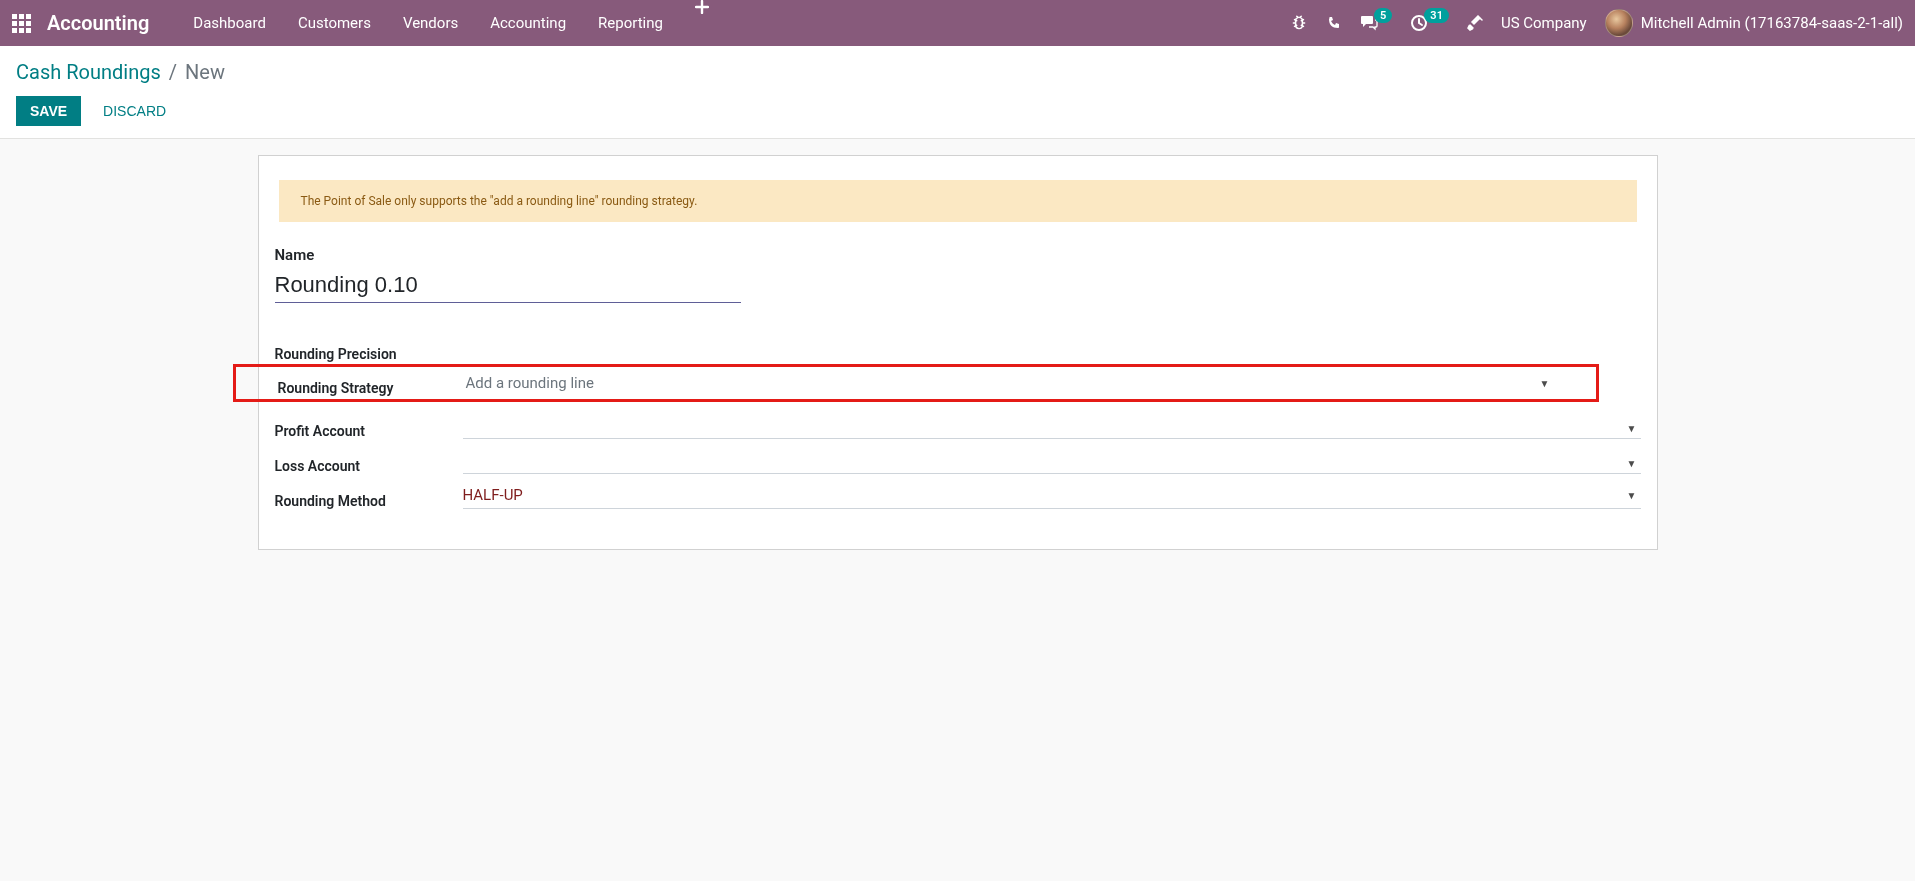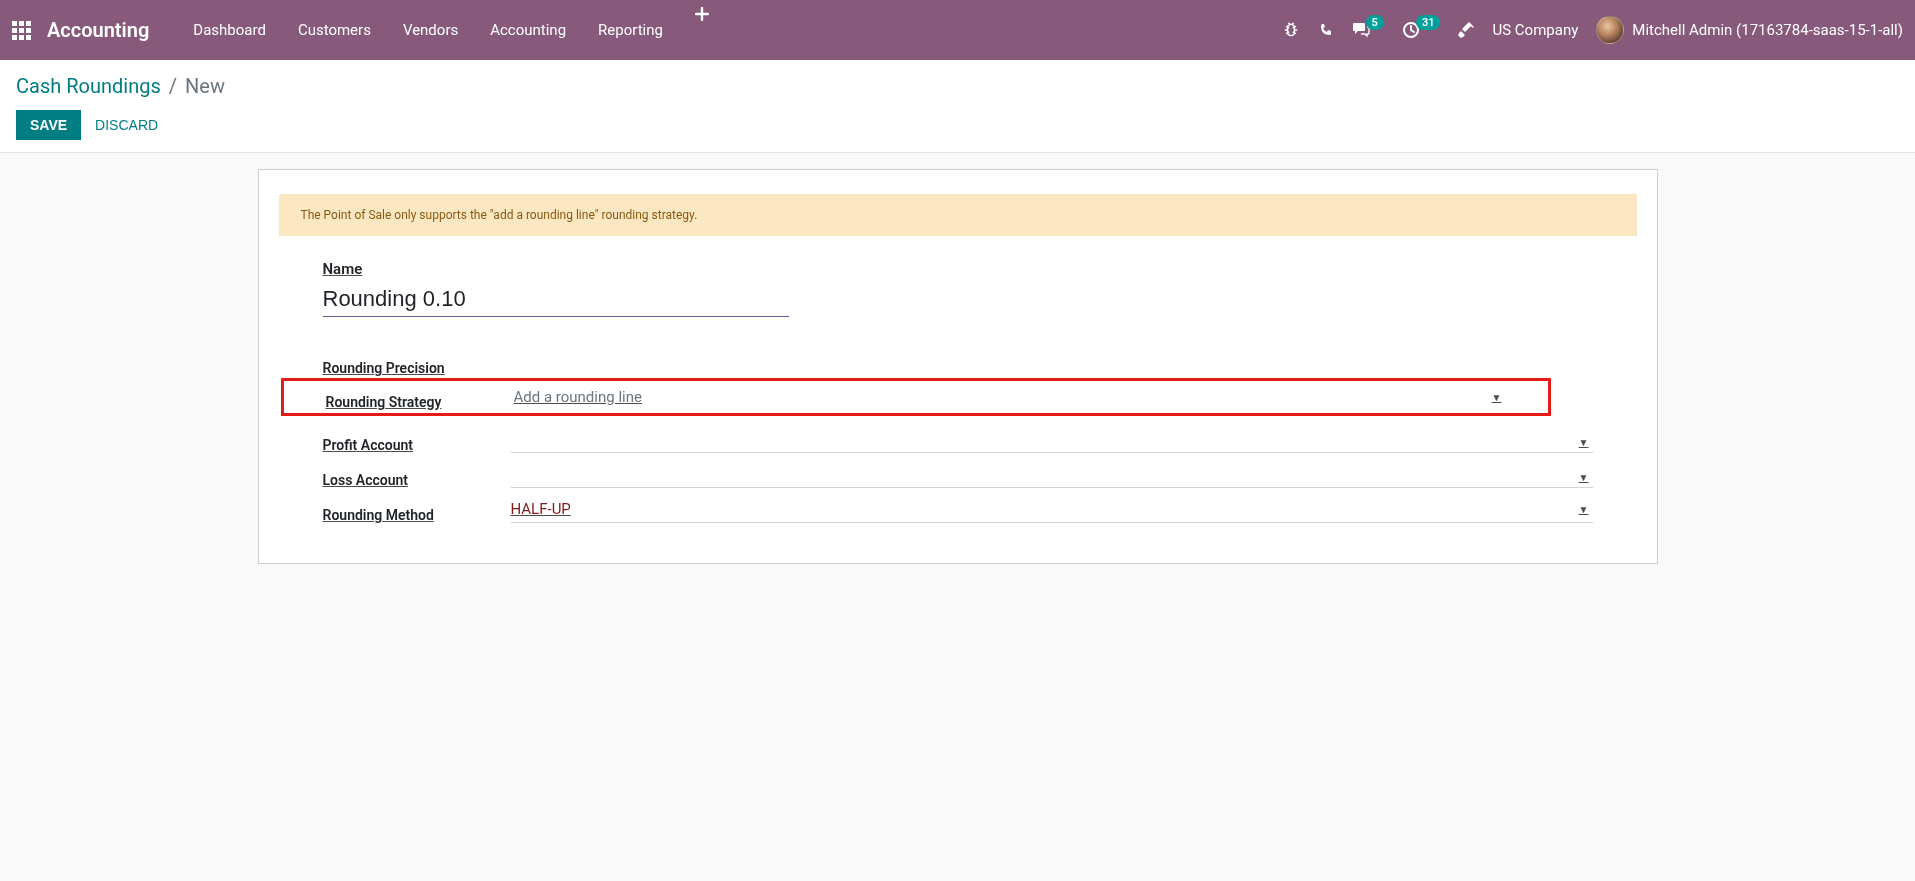--- a/index.html
+++ b/index.html
@@ -7,21 +7,21 @@
       padding: 0;
       box-sizing: border-box;
     }
     body {
       font-family: -apple-system, BlinkMacSystemFont, "Segoe UI", Roboto, "Helvetica Neue", Arial, sans-serif;
       background: #f9f9f9;
       color: #4c4c4c;
     }
     .topnav {
       background: #875a7b;
-      height: 60px;
+      height: 46px;
       display: flex;
       align-items: center;
       padding: 0 12px;
       color: #fff;
     }
     .apps-icon {
       display: grid;
       grid-template-columns: repeat(3, 5px);
       grid-template-rows: repeat(3, 5px);
       gap: 2px;
@@ -118,21 +118,21 @@
     .breadcrumb-sep {
       color: #6c757d;
       font-size: 20px;
     }
     .breadcrumb-current {
       color: #6c757d;
     }
     .cp-buttons {
       display: flex;
       align-items: center;
-      gap: 0;
+      gap: 8px;
     }
     .btn-primary {
       background: #017e84;
       color: #fff;
       border: none;
       padding: 7px 14px;
       font-size: 14px;
       font-weight: 600;
       cursor: pointer;
       text-transform: uppercase;
@@ -160,22 +160,21 @@
       padding: 24px 0 40px 0;
     }
     .alert-warning {
       background: #fbe8c3;
       color: #8a5a13;
       padding: 14px 22px;
       margin: 0 20px 24px 20px;
       font-size: 12px;
     }
     .form-body {
-      padding: 0 64px;
-      text-decoration: underline;
+      padding: 0 16px;
     }
     .field-block {
       margin-bottom: 24px;
     }
     .field-label-top {
       font-size: 15px;
       font-weight: 600;
       color: #212529;
       display: block;
       margin-bottom: 4px;
@@ -294,21 +293,21 @@
       <span class="badge">31</span>
     </div>
     <div class="nav-icon">
       <svg width="16" height="16" viewBox="0 0 16 16" fill="#fff">
           <path d="M13 3l-6 6-2-2 6-6 2 2zM2 11l3 3-2 1-2-2 1-2zM11 1l4 4M3 10l3 3" stroke="#fff" stroke-width="1.5" stroke-linecap="round"></path>
         </svg>
     </div>
     <div class="company-name">US Company</div>
     <div class="user-block">
       <div class="avatar"></div>
-      <div class="user-name">Mitchell Admin (17163784-saas-15-1-all)</div>
+      <div class="user-name">Mitchell Admin (17163784-saas-2-1-all)</div>
     </div>
   </div>
 </div>
 
 <div class="control-panel">
   <div class="breadcrumb">
     <span class="breadcrumb-link">Cash Roundings</span>
     <span class="breadcrumb-sep">/</span>
     <span class="breadcrumb-current">New</span>
   </div>

